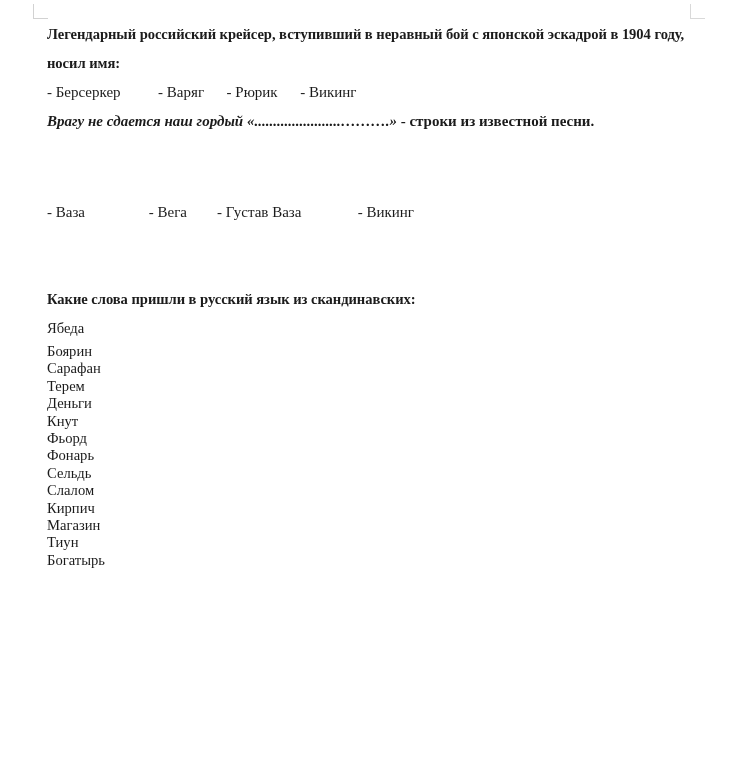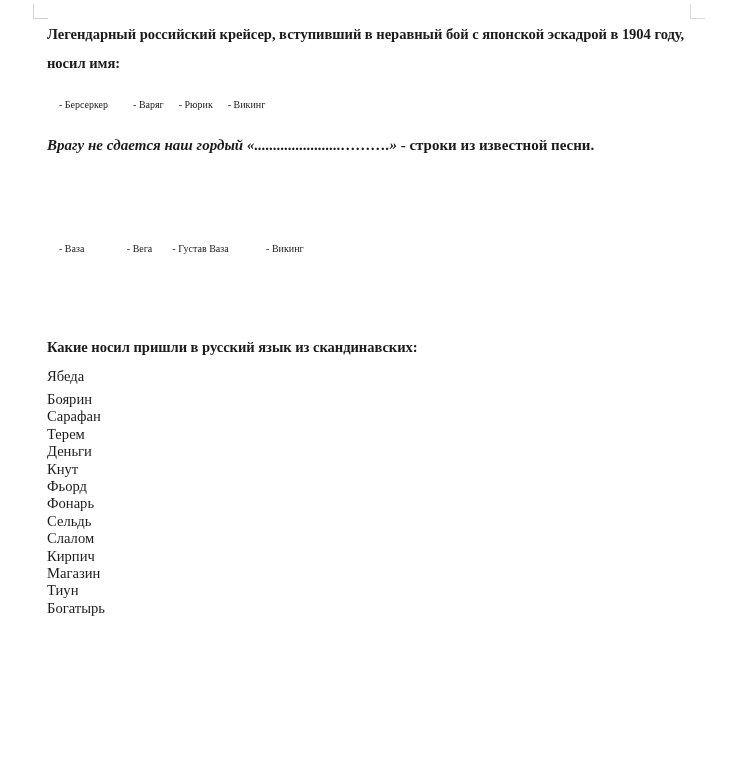--- a/index.html
+++ b/index.html
@@ -62,22 +62,22 @@
     margin: 0;
     font-size: 14.6px;
     font-weight: bold;
     line-height: 29px;
     text-align: left;
     letter-spacing: -0.05px;
   }
 
   
   .options {
-    margin: 12px;
-    font-size: 10px;
+    margin: 0;
+    font-size: 15px;
     font-weight: normal;
     line-height: 29px;
     white-space: pre;
   }
 
   
   .song-line {
     margin: 0;
     font-size: 15px;
     font-weight: bold;
@@ -133,21 +133,21 @@
 
     <div class="gap-1"></div>
 
     <section class="q-block">
       <p class="options">- Ваза                 - Вега        - Густав Ваза               - Викинг</p>
     </section>
 
     <div class="gap-2"></div>
 
     <section class="q-block">
-      <p class="question">Какие носил пришли в русский язык из скандинавских:</p>
+      <p class="question">Какие слова пришли в русский язык из скандинавских:</p>
       <p class="first-word">Ябеда</p>
       <ul class="word-list">
           <li>Боярин</li>
           <li>Сарафан</li>
           <li>Терем</li>
           <li>Деньги</li>
           <li>Кнут</li>
           <li>Фьорд</li>
           <li>Фонарь</li>
           <li>Сельдь</li>

